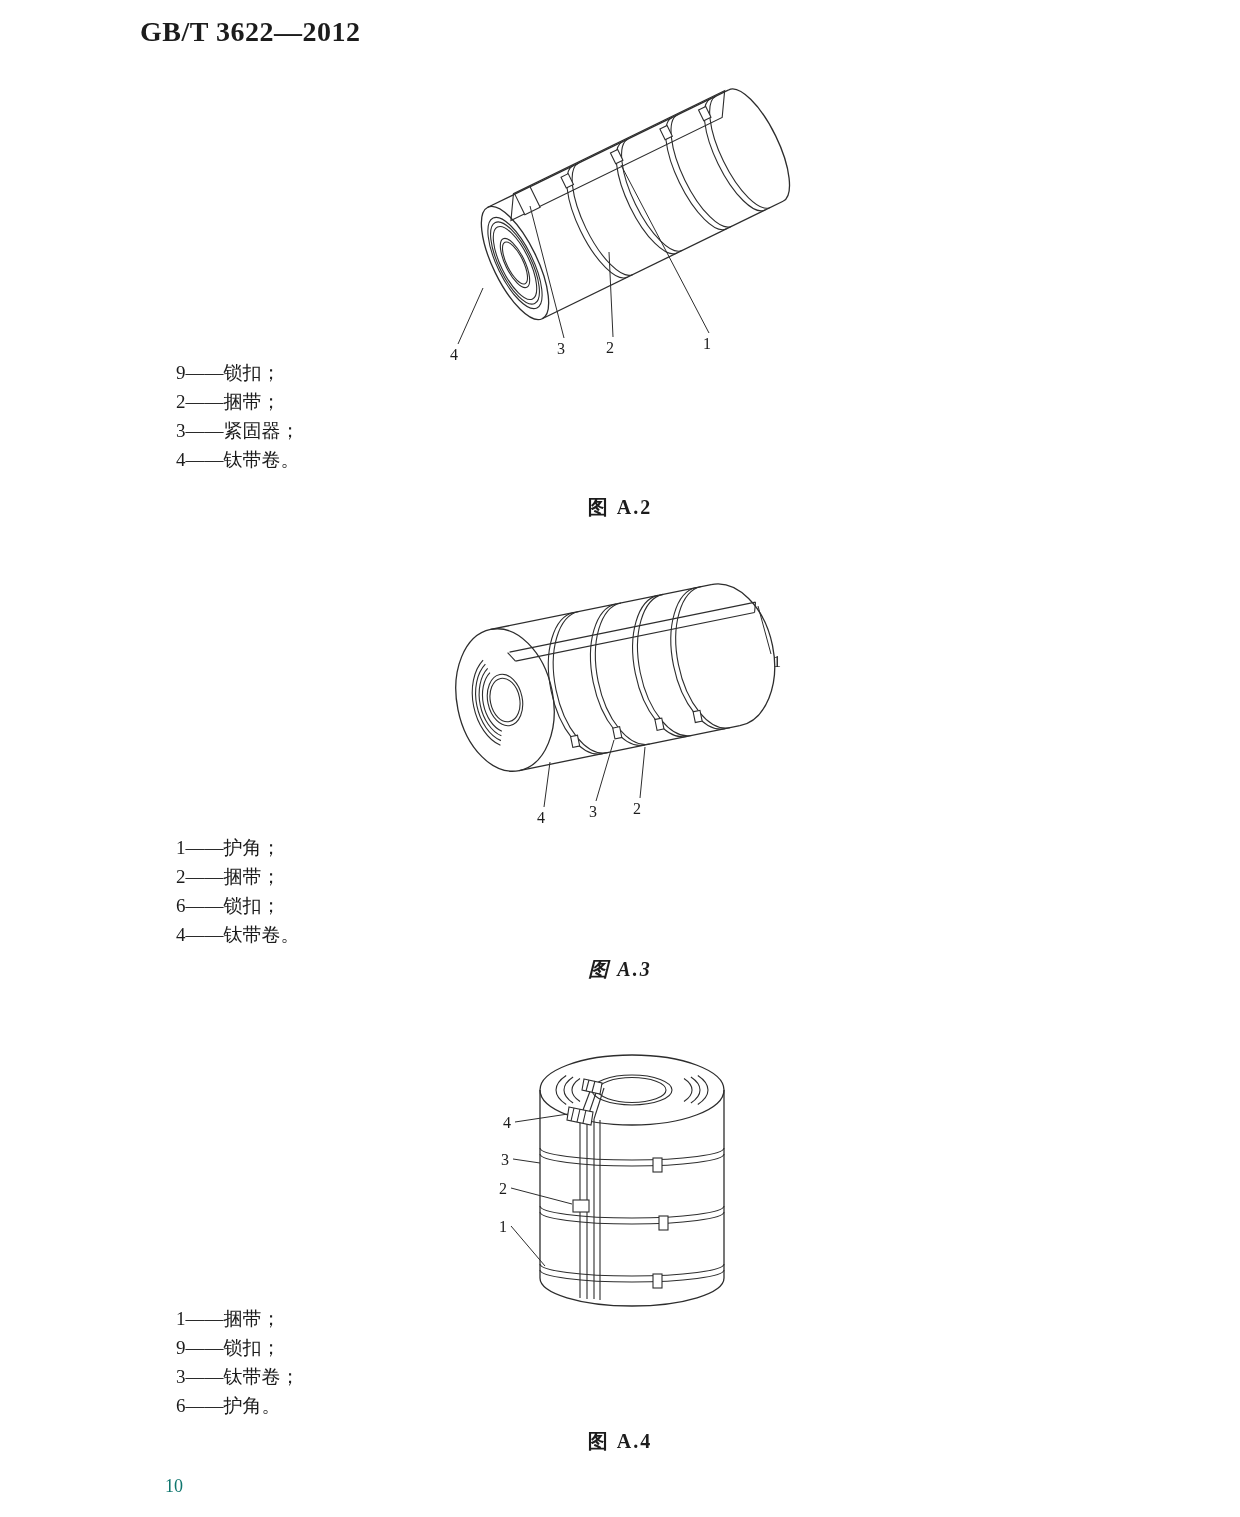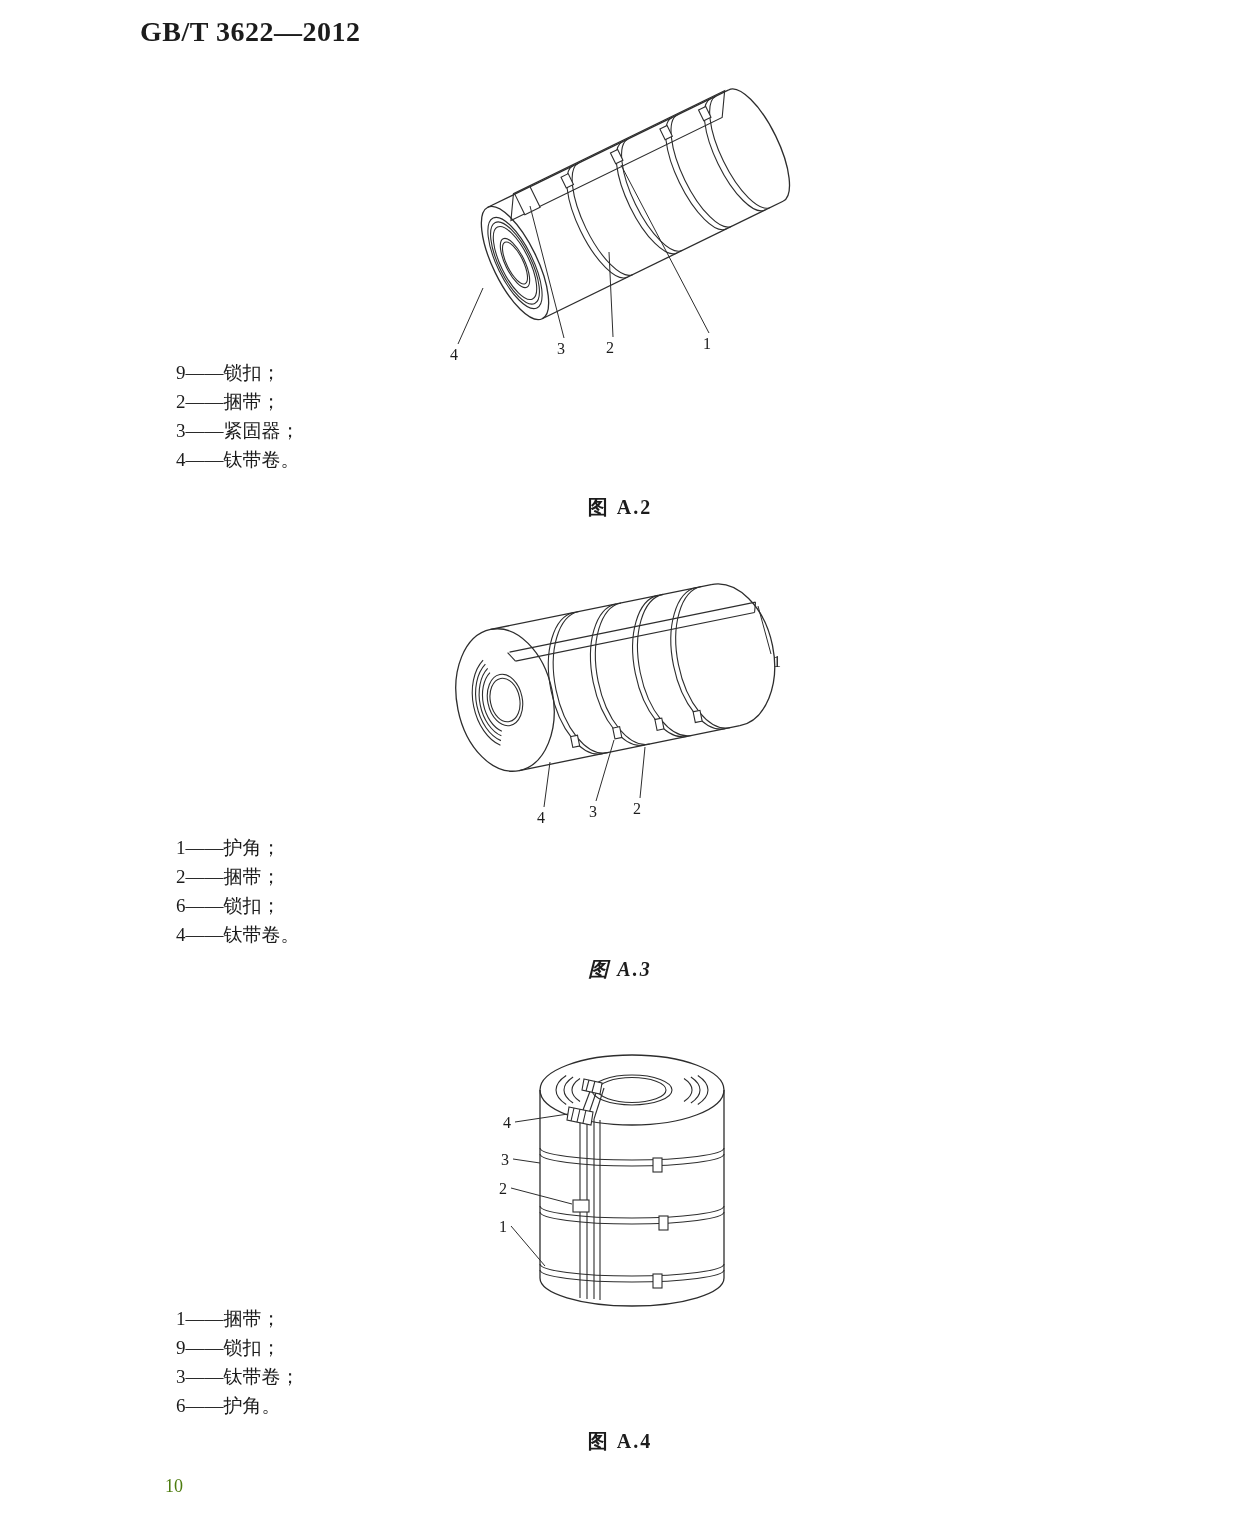--- a/index.html
+++ b/index.html
@@ -12,21 +12,21 @@
     position:absolute; left:140px; top:16px;
     font-weight:bold; font-size:28px; letter-spacing:0.5px;
   }
   .fig { position:absolute; }
   .legend { position:absolute; left:176px; font-size:19px; line-height:29px; }
   .legend-line { white-space:pre; }
   .caption {
     position:absolute; left:0; width:1240px; text-align:center;
     font-weight:bold; font-size:20px; letter-spacing:2px;
   }
-  .pagenum { position:absolute; left:165px; top:1476px; font-size:18px; color:#4d7c0f; }
+  .pagenum { position:absolute; left:165px; top:1476px; font-size:18px; color:#0f766e; }
   svg { display:block; }
   svg text { font-family:"Liberation Serif","DejaVu Serif",serif; font-size:16px; fill:#1c1c1c; stroke:none; }
   .ln  { stroke:#2d2d2d; stroke-width:1.3; fill:none; }
   .ln2 { stroke:#2d2d2d; stroke-width:1.1; fill:none; }
   .wbox { stroke:#2d2d2d; stroke-width:1.1; fill:#ffffff; }
   .leader { stroke:#2d2d2d; stroke-width:1; fill:none; }
 </style>
 </head>
 <body>
 

